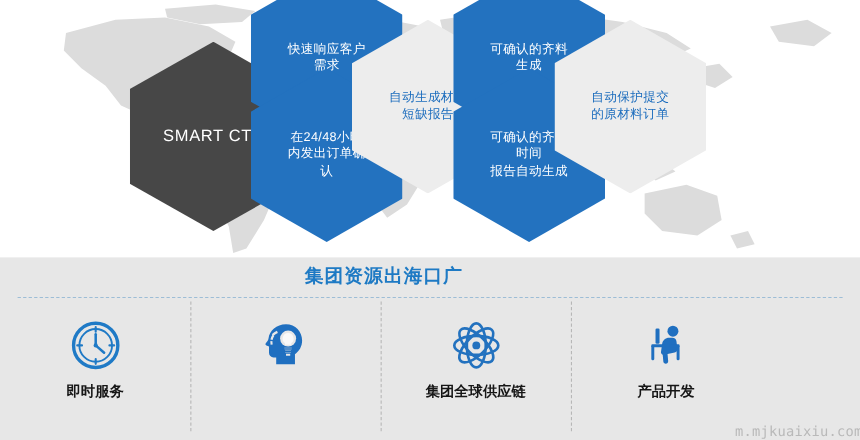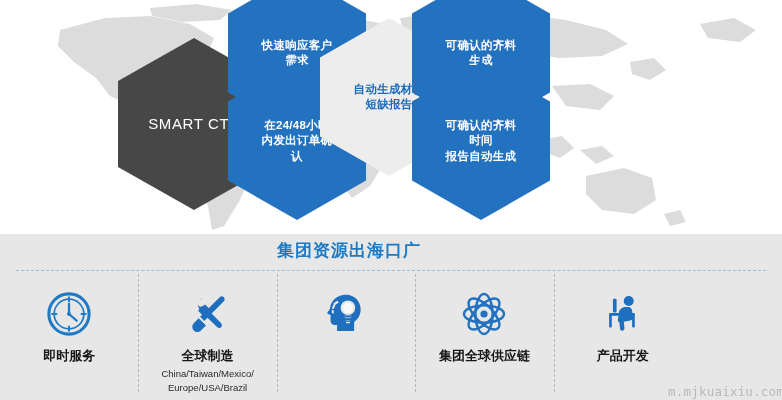--- a/index.html
+++ b/index.html
@@ -55,21 +55,21 @@
     line-height: 1.32;
     padding: 0 10px;
   }
 
   .hex-blue  { background: #2372bf; color: #ffffff; }
   .hex-dark  { background: #474747; color: #ffffff; }
   .hex-light { background: #ededed; color: #1b6cbd; }
 
   .hex-txt {
     font-size: 11.5px;
-    font-weight: bold;
+    font-weight: normal;
     letter-spacing: .3px;
     white-space: pre-line;
   }
   .hex-dark .hex-txt {
     font-size: 15px;
     font-weight: normal;
     letter-spacing: .6px;
   }
 
   
@@ -241,20 +241,24 @@
         <span class="hex-txt">可确认的齐料
 生成</span>
       </div>
 
       <div class="hex hex-blue" id="hex-e">
         <span class="hex-txt">可确认的齐料
 时间
 报告自动生成</span>
       </div>
 
+      <div class="hex hex-light" id="hex-f">
+        <span class="hex-txt">自动保护提交
+的原材料订单</span>
+      </div>
 
     </div>
   </div>
 
   <div id="bottom-section"></div>
 
   <div id="band-title">集团资源出海口广</div>
   <div id="band-rule"></div>
 
   <div id="feature-row">
@@ -272,36 +276,20 @@
           </g>
           <line x1="24" y1="24" x2="24" y2="13.5" stroke="#1f7ac6" stroke-width="2.4" stroke-linecap="round"></line>
           <line x1="24" y1="24" x2="32" y2="31" stroke="#1f7ac6" stroke-width="2.4" stroke-linecap="round"></line>
           <circle cx="24" cy="24" r="2" fill="#1f7ac6"></circle>
         </svg>
       </div>
       <div class="feat-label">即时服务</div>
       <div class="feat-sub"></div>
     </div>
 
-    <div class="feature">
-      <div class="feat-icon">
-        <svg width="46" height="46" viewBox="0 0 48 48" aria-hidden="true">
-          <g fill="#1f6fc0">
-            <path d="M17.5 7.5a8.6 8.6 0 0 0-2.6 11.9l-1.3 1.3 5.1 5.1 1.4-1.4 13 13a3 3 0 1 0 4.2-4.2l-13-13 1.4-1.4-5.1-5.1-1.3 1.3A8.6 8.6 0 0 1 17.5 7.5Z"></path>
-            <path d="M13.5 14.2a6.4 6.4 0 0 1 4.8-6.3l3.1 3.1-1.6 4.2-4.2 1.6-2.1-2.6Z" fill="#e7e7e7"></path>
-            <path d="M38.5 9.6 29 19.1l-1.5-1.5L37 8.1c.5-.5 1.4-.4 1.8.2.3.4.2 1 -.3 1.3Z"></path>
-            <path d="M36.2 6.5 15.8 26.9l4.3 4.3L40.5 10.8c1.2-1.2 1.2-3.1 0-4.3s-3.1-1.2-4.3 0Z"></path>
-            <path d="M14.3 28.4 9.1 33.6a5.4 5.4 0 0 0 0 7.6 5.4 5.4 0 0 0 7.6 0l5.2-5.2-7.6-7.6Z"></path>
-          </g>
-        </svg>
-      </div>
-      <div class="feat-label">全球制造</div>
-      <div class="feat-sub">China/Taiwan/Mexico/
-Europe/USA/Brazil</div>
-    </div>
 
     <div class="feature">
       <div class="feat-icon">
         <svg width="46" height="46" viewBox="0 0 48 48" aria-hidden="true">
           <path d="M24 4c-9.2 0-15.6 6.2-16.6 13.4-.3 2.1-1.4 3.1-2.4 4.3-.8 1-.6 2 .5 2.4l2.4.9v6.3c0 2.3 1.9 4.2 4.2 4.2h2.6v6.3h17.8V32.4c4.1-2.8 6.8-7.6 6.8-13C39.3 10.9 33 4 24 4Z" fill="#1f6fc0"></path>
           <g fill="#e7e7e7">
             <path d="M10.5 13.5c1.4-1.4 3.1-2.6 4.9-3.3l.9 2c-1.6.6-3 1.6-4.2 2.8Z"></path>
             <path d="M9.2 18.3c.4-1.6 1-3 1.9-4.3l1.8 1.2c-.7 1.1-1.2 2.3-1.6 3.6Z"></path>
             <path d="M9.4 23.4c-.2-1.2-.3-2.3-.2-3.5l2 .2c-.1 1 0 2 .2 3Z"></path>
           </g>

